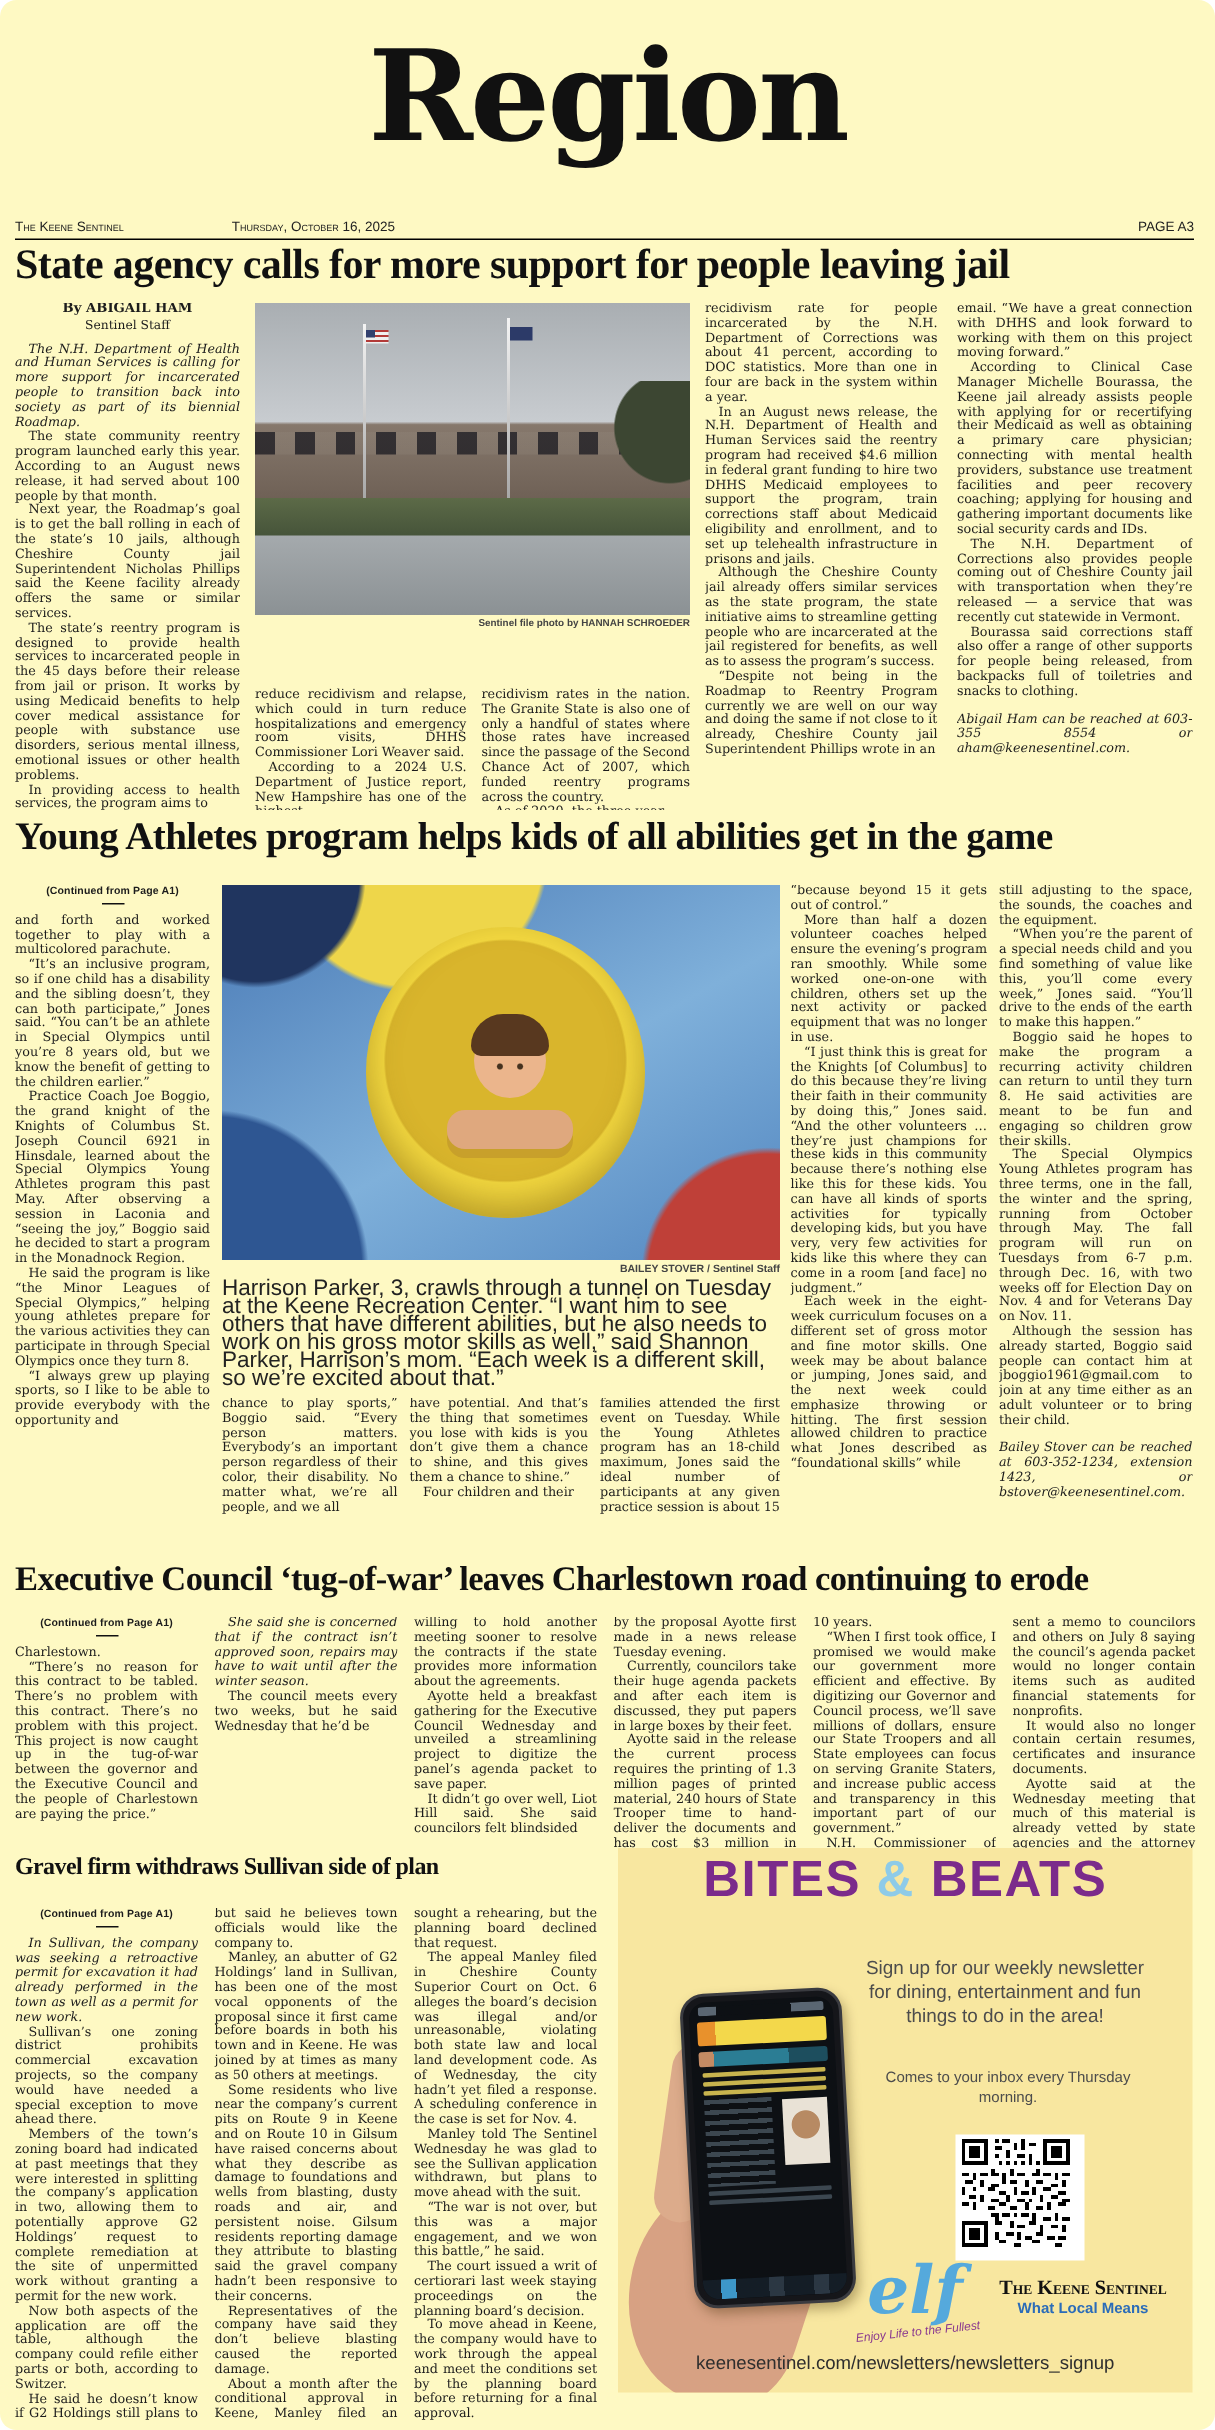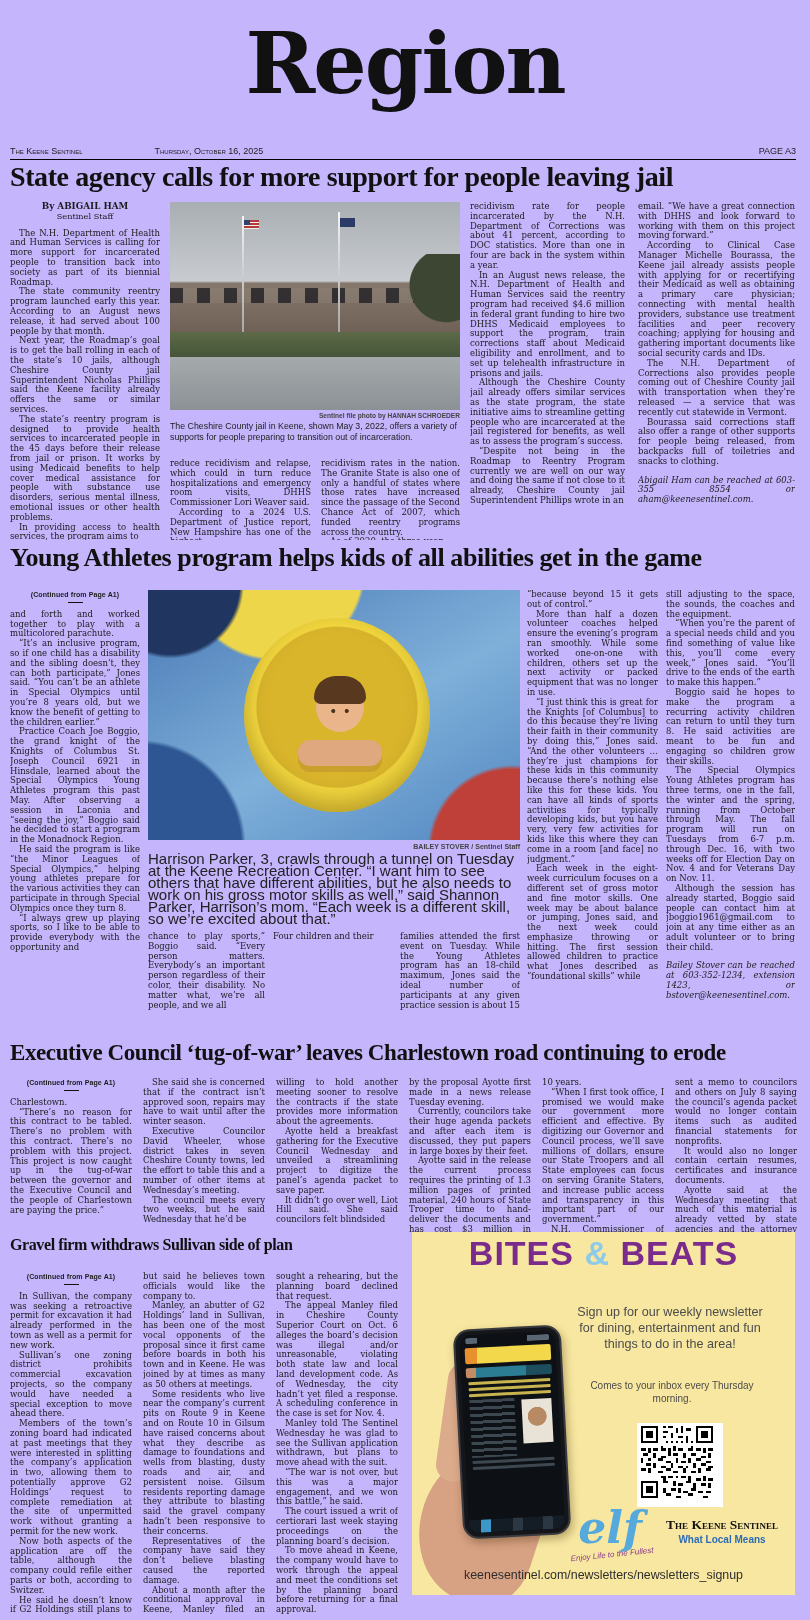--- a/index.html
+++ b/index.html
@@ -1,38 +1,38 @@
 <!DOCTYPE html>
 <html lang="en"><head>
 <meta charset="utf-8">
 <style>
   html,body{margin:0;padding:0;background:#ffffff;}
-  .page{position:relative;width:810px;height:1620px;background:#c4b5fd;overflow:hidden;
-        font-family:"DejaVu Serif",serif;color:#1c1c1c;}
+  .page{position:relative;width:810px;height:1620px;background:#fef9c3;overflow:hidden;
+        font-family:"DejaVu Serif",serif;color:#1c1c1c;border-radius:11px;}
   
   .region-title{position:absolute;top:14px;left:0;right:0;text-align:center;
     font-family:"DejaVu Serif",serif;font-weight:700;font-size:84px;letter-spacing:-2px;color:#111;}
   .folio{position:absolute;left:10px;right:14px;top:146px;display:flex;align-items:baseline;
     border-bottom:1.6px solid #000;padding-bottom:3px;
     font-family:"Liberation Sans",sans-serif;font-variant:small-caps;font-size:9px;color:#222;}
   .folio .folio-date{margin-left:72px;}
   .folio .folio-page{margin-left:auto;font-variant:normal;}
   
   .hl{position:absolute;margin:0;font-family:"Liberation Serif",serif;font-weight:700;color:#111;
       letter-spacing:-0.4px;line-height:1.0;white-space:nowrap;}
   .hl-a1{left:10px;top:163px;font-size:28px;}
   .hl-a2{left:10px;top:545px;font-size:26px;}
   .hl-a3{left:10px;top:1041px;font-size:23px;}
   .hl-a4{left:10px;top:1237px;font-size:16px;}
   
   .col{position:absolute;font-size:8.5px;line-height:9.8px;text-align:justify;overflow:hidden;
        hyphens:auto;-webkit-hyphens:auto;}
   .coltext p.para{margin:0;text-indent:9px;}
   .coltext p.para:first-child{text-indent:0;}
-  .coltext.fresh p.para:first-child{text-indent:9px;}
+  .coltext.fresh p.para:first-child{text-indent:9px;font-style:italic;}
   .byline{text-align:center;margin-bottom:7px;}
   .byname{display:block;font-weight:700;font-size:8.8px;}
   .byrole{display:block;font-size:8.2px;}
   .cont-line{font-family:"Liberation Sans",sans-serif;font-weight:700;font-size:7px;
              text-align:center;letter-spacing:.1px;}
   .rule{width:15px;border-top:1.2px solid #111;margin:2px auto 7px;}
   .tagline{font-style:italic;margin-top:9px;}
   
   .a1c1{left:10px;top:202px;width:150px;height:338px;}
   .a1c2{left:170px;top:459px;width:141px;height:81px;}
@@ -177,21 +177,20 @@
       </div>
   </div>
 
   <figure class="photo photo1">
     <div class="pole pole1"></div>
     <div class="pole pole2"></div>
     <div class="flag flag-us"></div>
     <div class="flag flag-nh"></div>
   </figure>
   <div class="credit credit1">Sentinel file photo by HANNAH SCHROEDER</div>
-  <div class="caption caption1">The Cheshire County jail in Keene, shown May 3, 2022, offers a variety of supports for people preparing to transition out of incarceration.</div>
 
   <div class="col a1c2">
     <div class="coltext">
         <p class="para">reduce recidivism and relapse, which could in turn reduce hospitalizations and emergency room visits, DHHS Commissioner Lori Weaver said.</p>
         <p class="para">According to a 2024 U.S. Department of Justice report, New Hampshire has one of the highest</p>
       </div>
   </div>
   <div class="col a1c3">
     <div class="coltext">
         <p class="para">recidivism rates in the nation. The Granite State is also one of only a handful of states where those rates have increased since the passage of the Second Chance Act of 2007, which funded reentry programs across the country.</p>
@@ -238,20 +237,21 @@
   <div class="credit credit2">BAILEY STOVER / Sentinel Staff</div>
   <div class="caption caption2">Harrison Parker, 3, crawls through a tunnel on Tuesday at the Keene Recreation Center. “I want him to see others that have different abilities, but he also needs to work on his gross motor skills as well,” said Shannon Parker, Harrison’s mom. “Each week is a different skill, so we’re excited about that.”</div>
 
   <div class="col a2s1">
     <div class="coltext">
         <p class="para">chance to play sports,” Boggio said. “Every person matters. Everybody’s an important person regardless of their color, their disability. No matter what, we’re all people, and we all</p>
       </div>
   </div>
   <div class="col a2s2">
     <div class="coltext">
+        <p class="para">have potential. And that’s the thing that sometimes you lose with kids is you don’t give them a chance to shine, and this gives them a chance to shine.”</p>
         <p class="para">Four children and their</p>
       </div>
   </div>
   <div class="col a2s3">
     <div class="coltext">
         <p class="para">families attended the first event on Tuesday. While the Young Athletes program has an 18-child maximum, Jones said the ideal number of participants at any given practice session is about 15</p>
       </div>
   </div>
   <div class="col a2c4">
     <div class="coltext">
@@ -278,21 +278,20 @@
     <div class="cont-line">(Continued from Page A1)</div>
     <div class="rule"></div>
     <div class="coltext">
         <p class="para">Charlestown.</p>
         <p class="para">“There’s no reason for this contract to be tabled. There’s no problem with this contract. There’s no problem with this project. This project is now caught up in the tug-of-war between the governor and the Executive Council and the people of Charlestown are paying the price.”</p>
       </div>
   </div>
   <div class="col a3col a3c2">
     <div class="coltext fresh">
         <p class="para">She said she is concerned that if the contract isn’t approved soon, repairs may have to wait until after the winter season.</p>
-        <p class="para">Executive Councilor David Wheeler, whose district takes in seven Cheshire County towns, led the effort to table this and a number of other items at Wednesday’s meeting.</p>
         <p class="para">The council meets every two weeks, but he said Wednesday that he’d be</p>
       </div>
   </div>
   <div class="col a3col a3c3">
     <div class="coltext">
         <p class="para">willing to hold another meeting sooner to resolve the contracts if the state provides more information about the agreements.</p>
         <p class="para">Ayotte held a breakfast gathering for the Executive Council Wednesday and unveiled a streamlining project to digitize the panel’s agenda packet to save paper.</p>
         <p class="para">It didn’t go over well, Liot Hill said. She said councilors felt blindsided</p>
       </div>
   </div>

